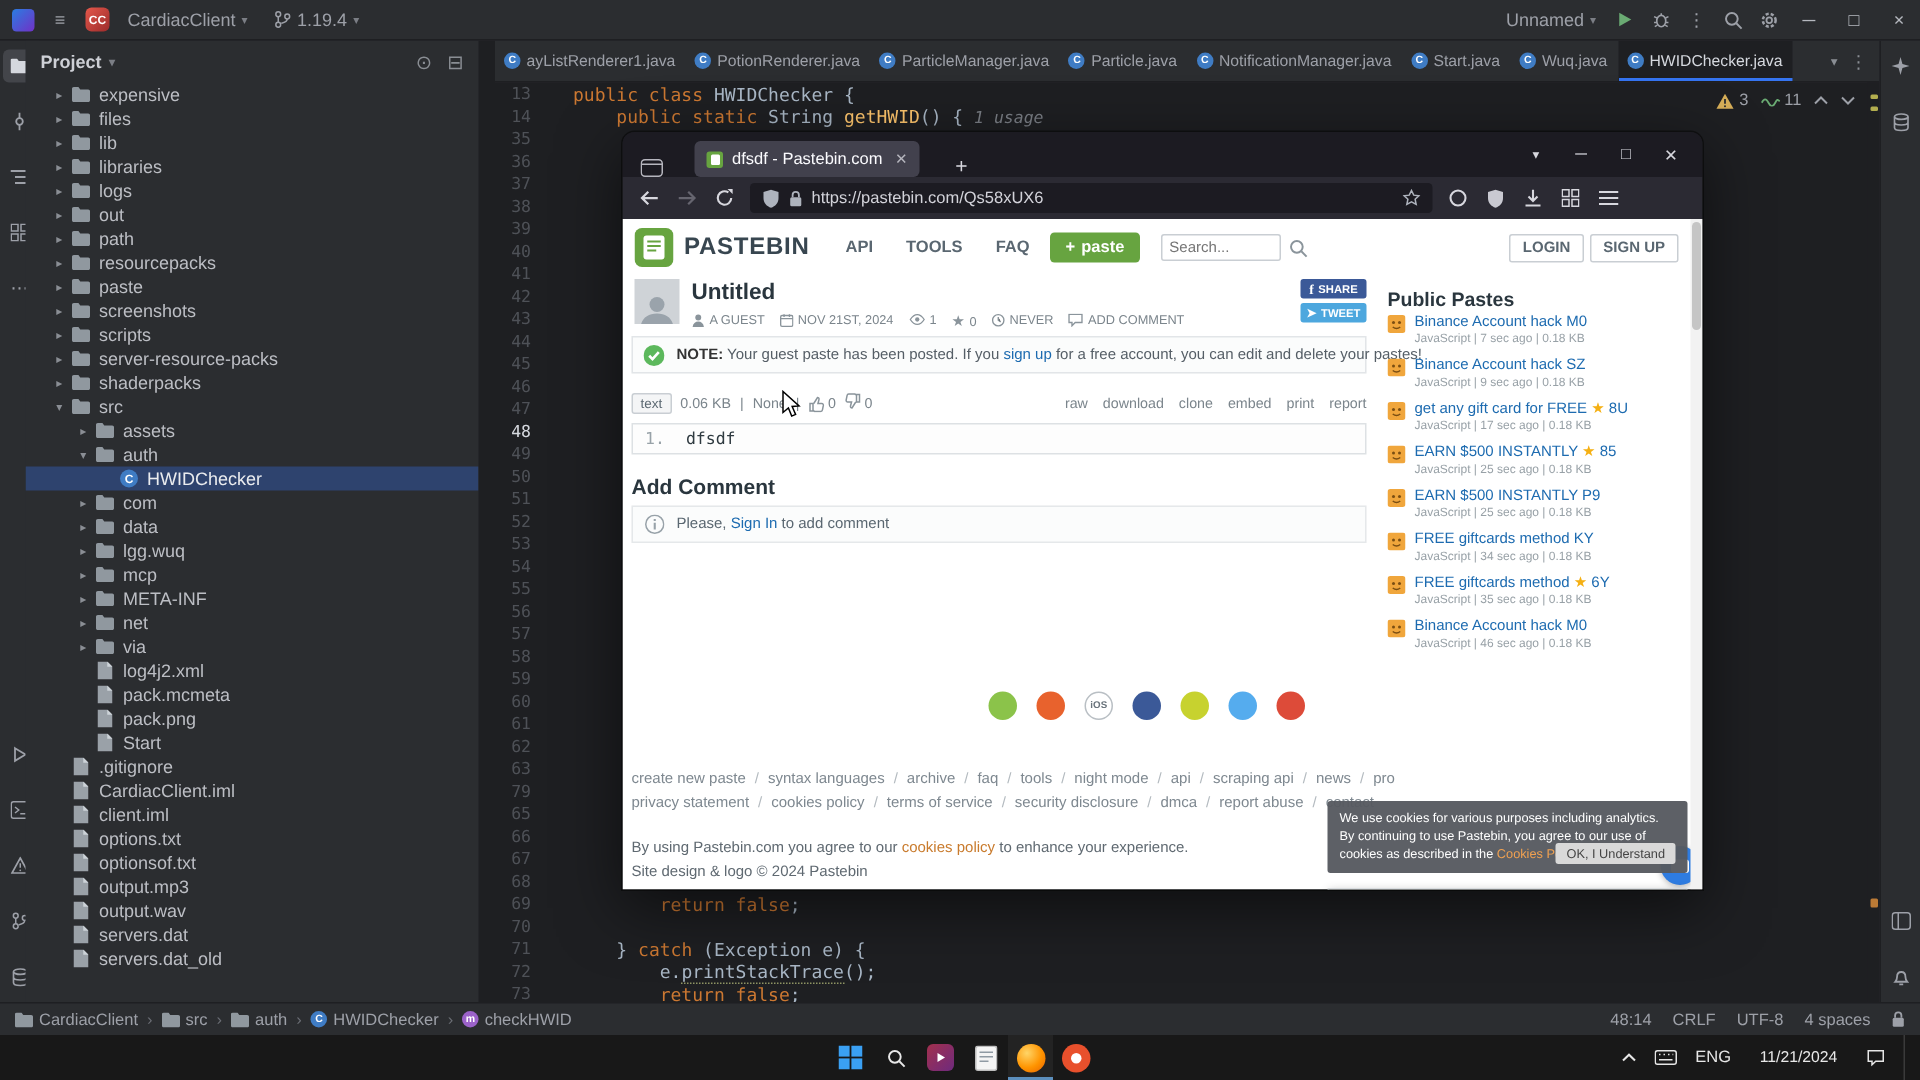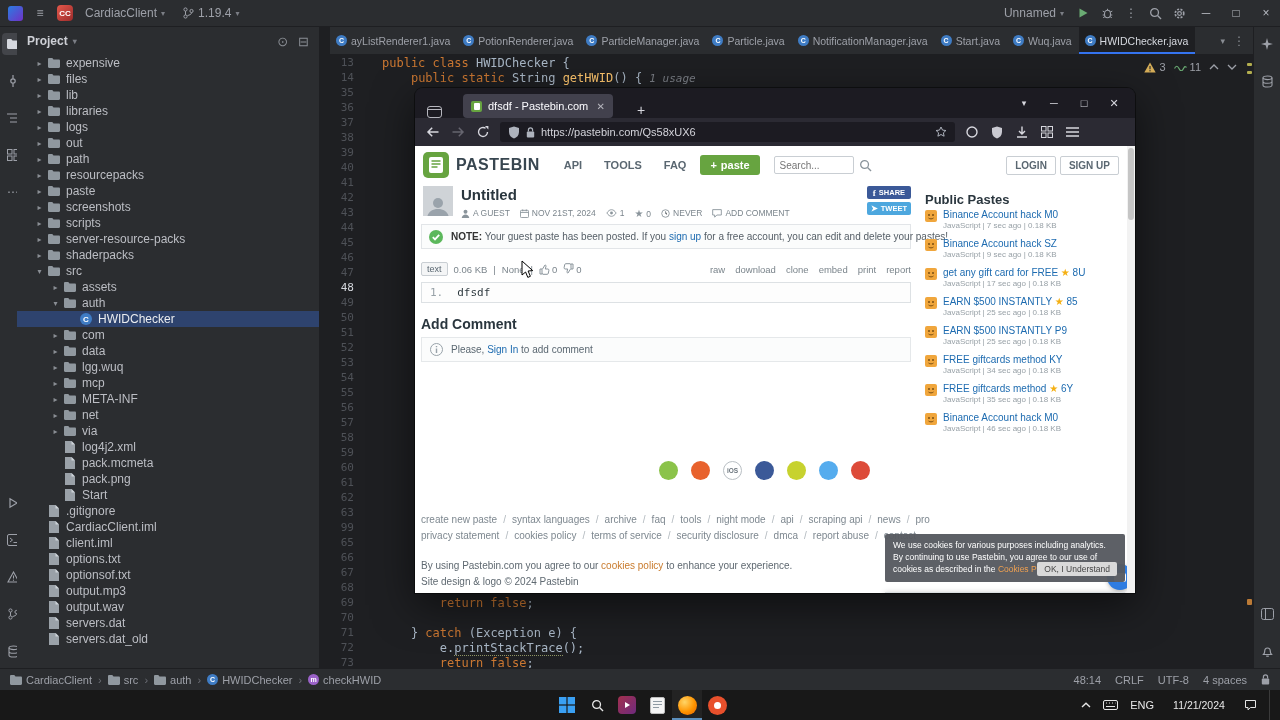--- a/index.html
+++ b/index.html
@@ -869,21 +869,21 @@
         </div>
         <div class="eline">
           <span class="lnum">62</span>
           <span class="lcode"></span>
         </div>
         <div class="eline">
           <span class="lnum">63</span>
           <span class="lcode"></span>
         </div>
         <div class="eline">
-          <span class="lnum">99</span>
+          <span class="lnum">79</span>
           <span class="lcode"></span>
         </div>
         <div class="eline">
           <span class="lnum">65</span>
           <span class="lcode"></span>
         </div>
         <div class="eline">
           <span class="lnum">66</span>
           <span class="lcode"></span>
         </div>

